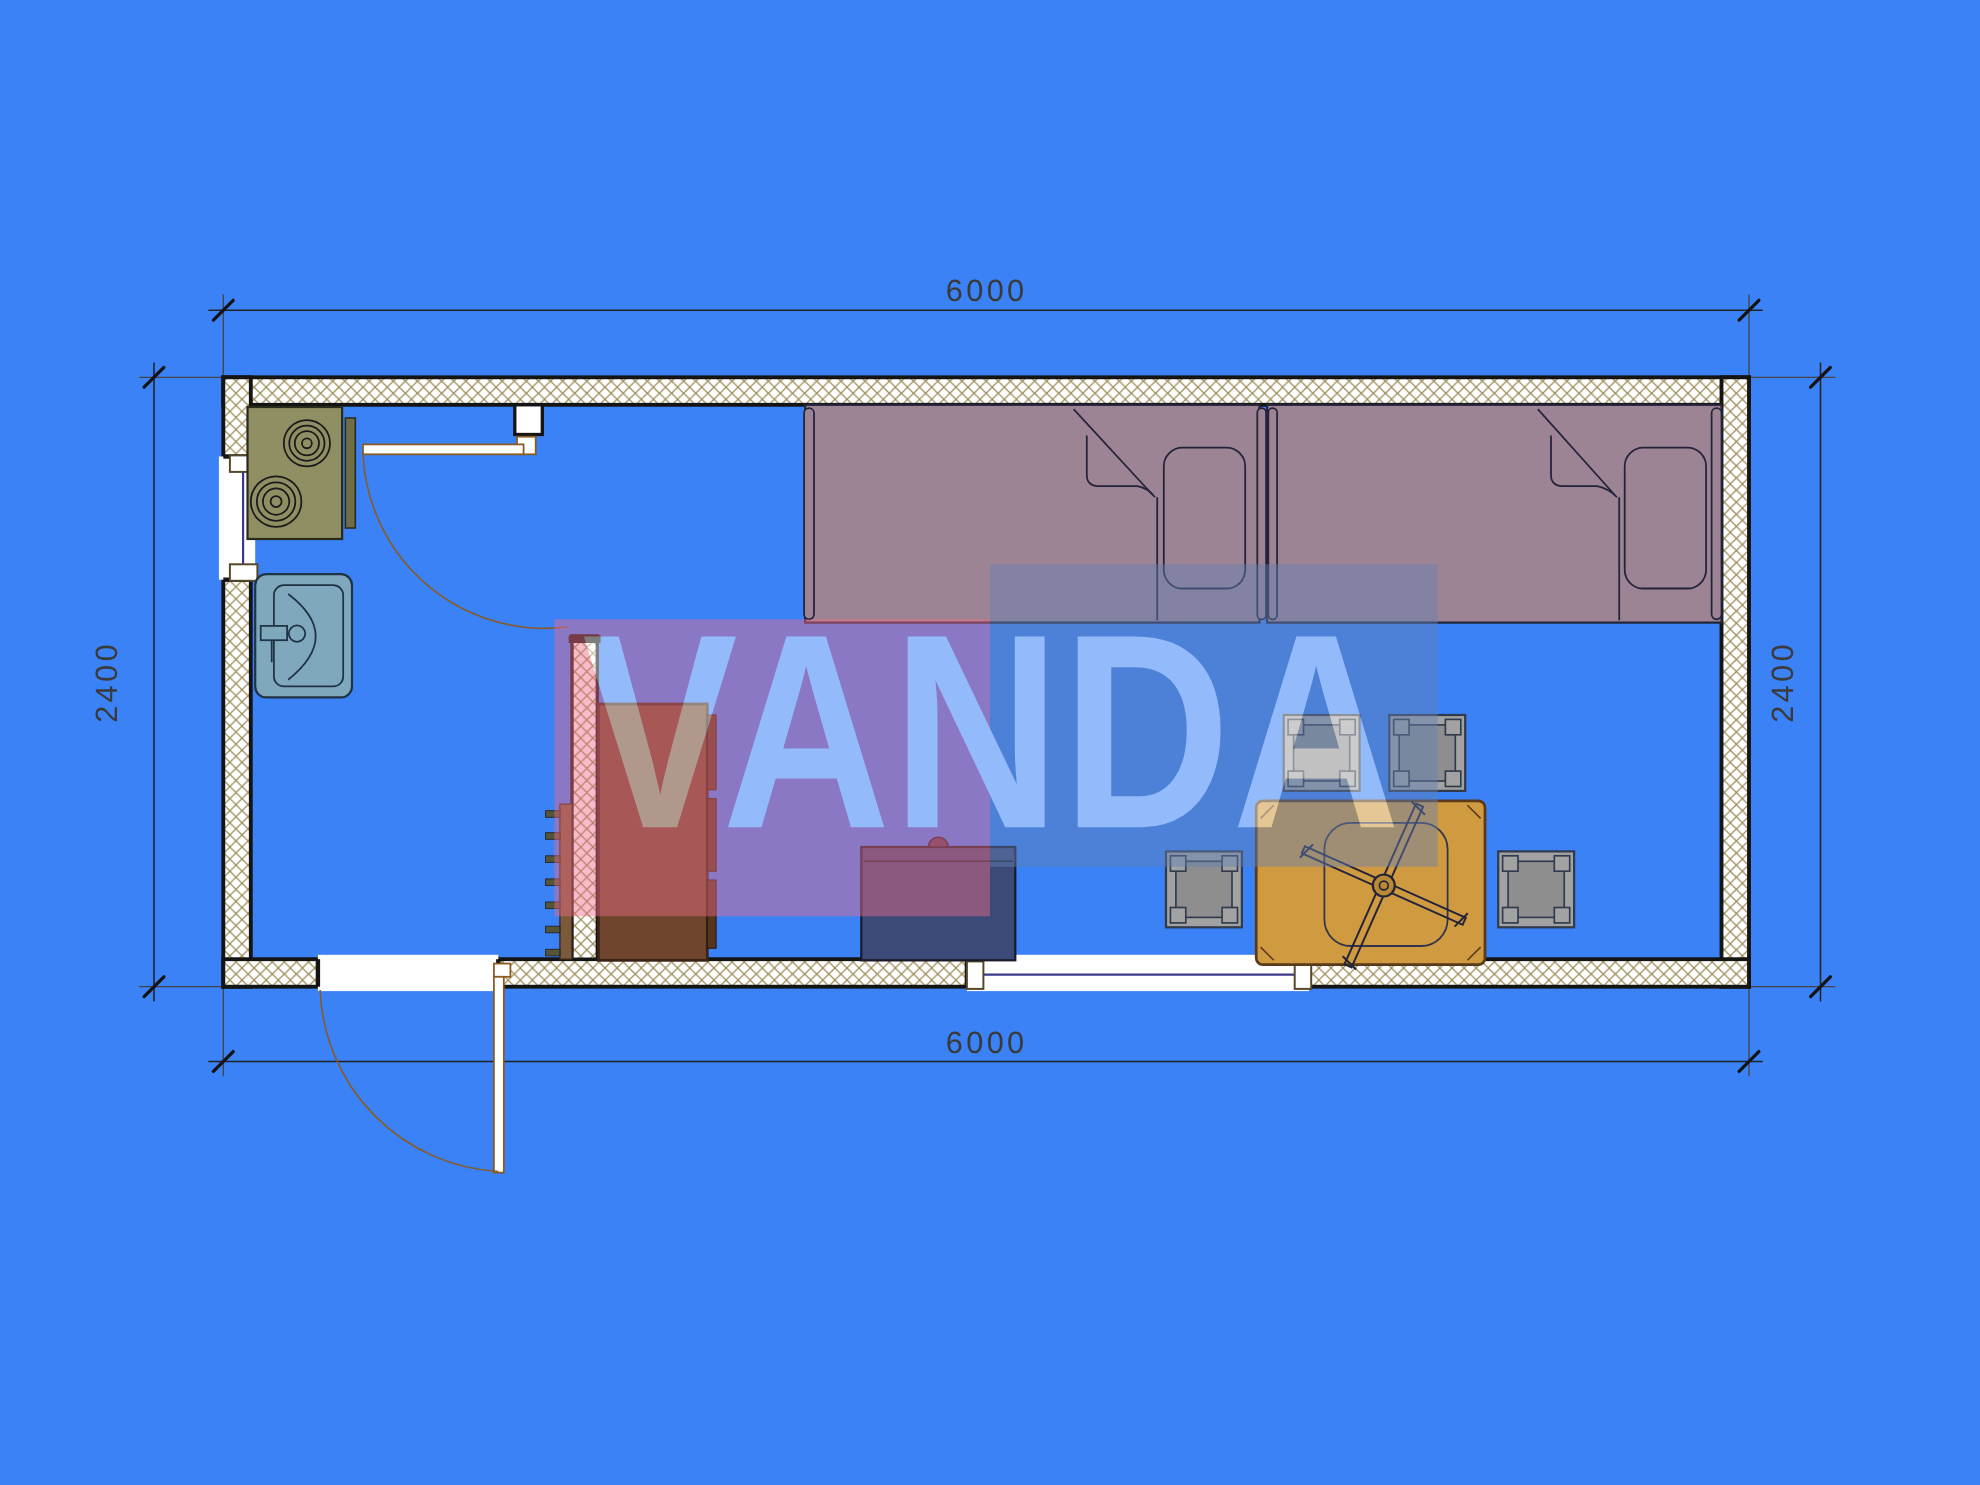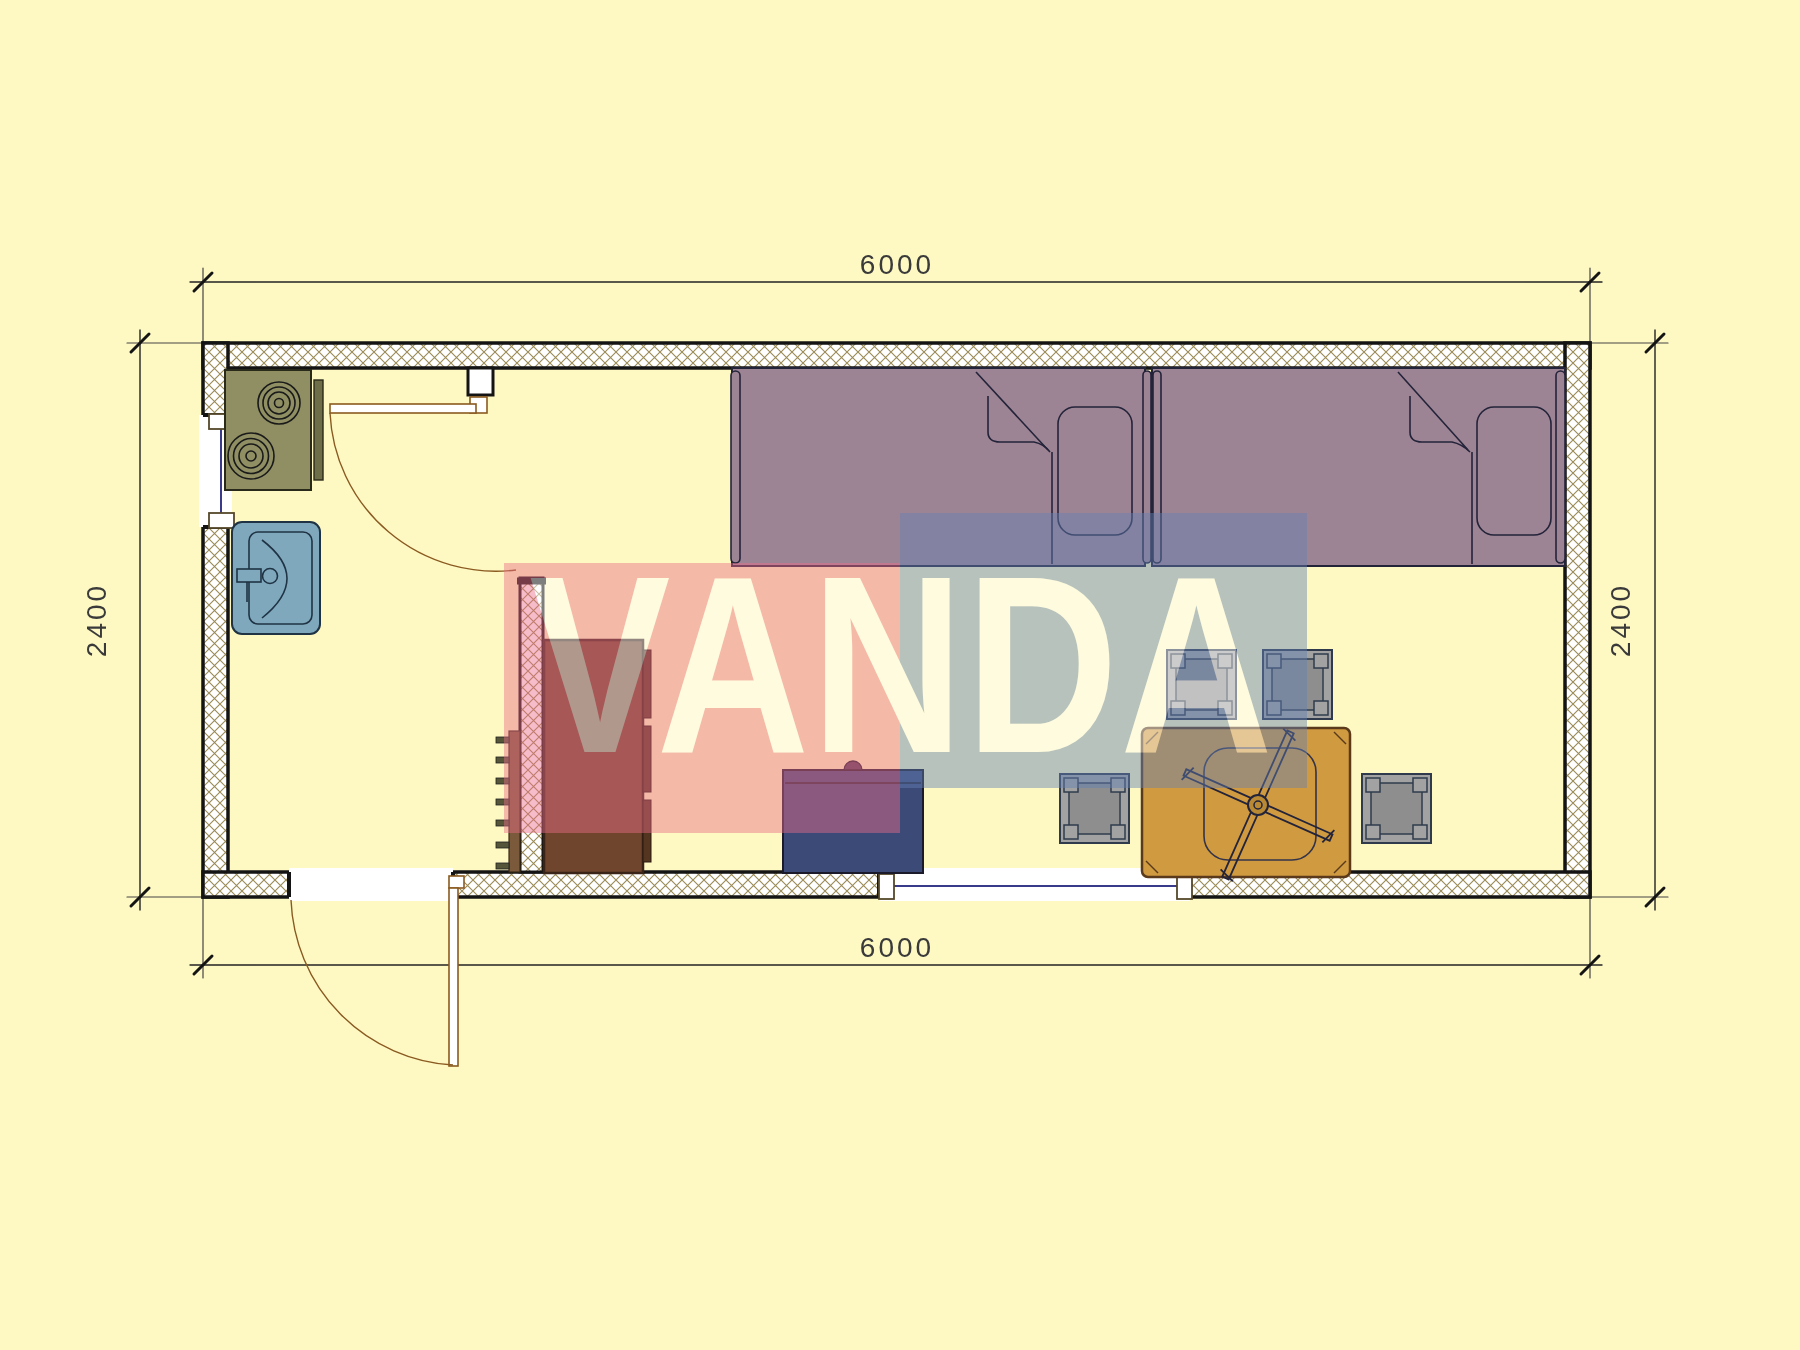--- a/index.html
+++ b/index.html
@@ -1,16 +1,16 @@
 <!DOCTYPE html>
 <html><head>
 <meta charset="utf-8">
 <style>
   html,body{margin:0;padding:0;background:#ffffff;}
-  .page{width:1800px;height:1350px;background:#fef9c3;position:relative;overflow:hidden;
+  .page{width:1800px;height:1350px;background:#3b82f6;position:relative;overflow:hidden;
         font-family:"Liberation Sans", sans-serif;}
   svg text.dim{font-family:"Liberation Sans", sans-serif;font-size:28px;fill:#3a3a3a;letter-spacing:3px;}
   svg text.wm{font-family:"Liberation Sans", sans-serif;font-weight:bold;letter-spacing:2px;}
 </style>
 </head>
 <body>
 
 <div class="page">
 <svg width="1800" height="1350" viewBox="0 0 1800 1350">
   <defs>

